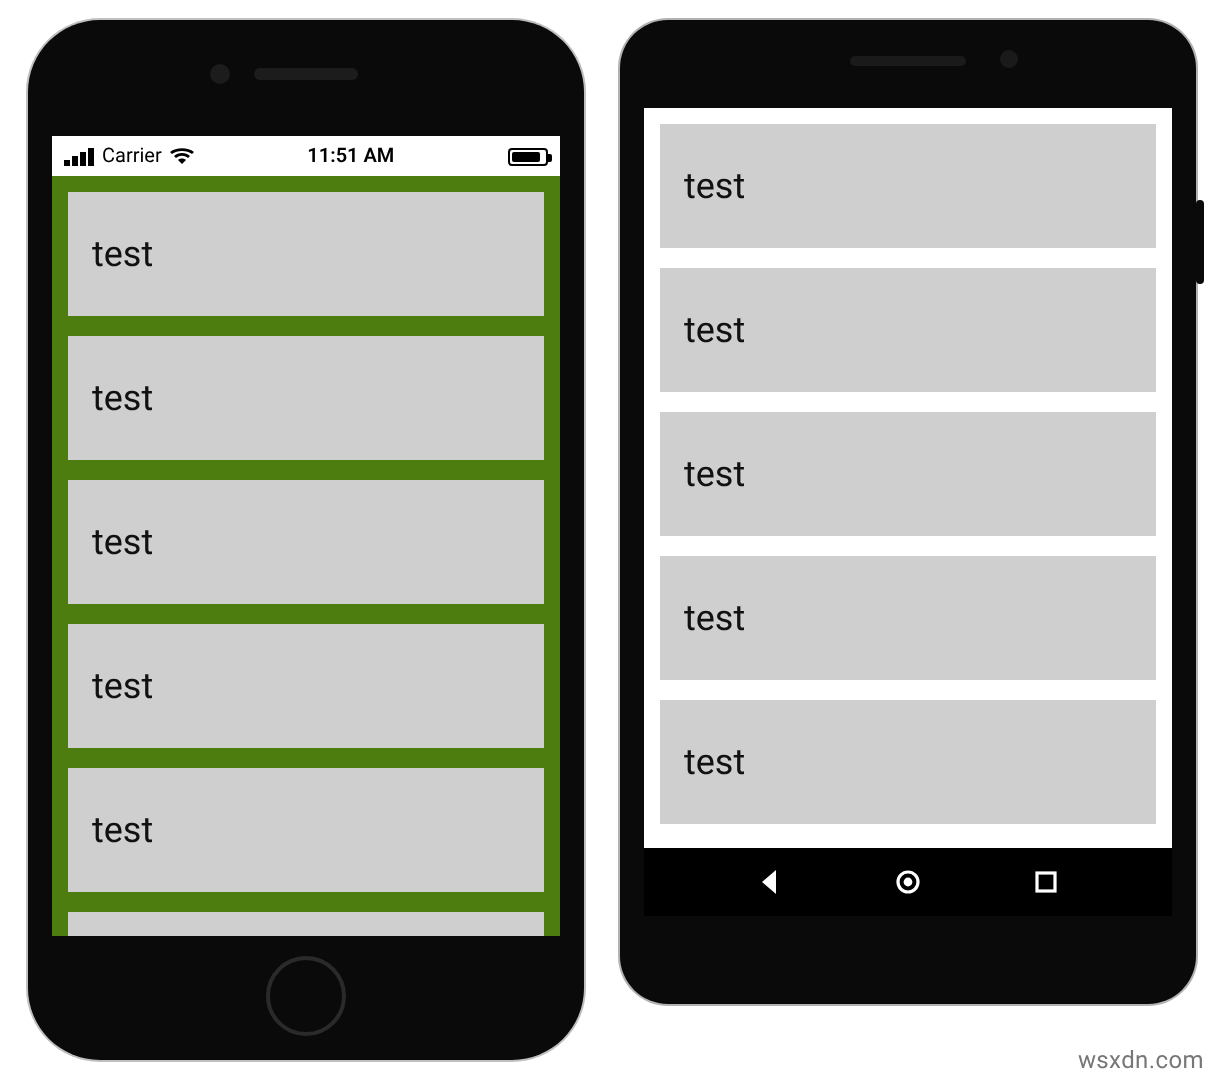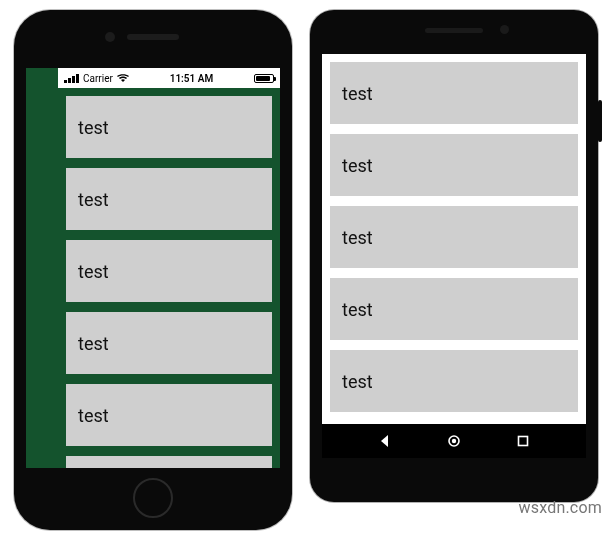--- a/index.html
+++ b/index.html
@@ -44,24 +44,23 @@
     }
     .iphone .home {
       position: absolute;
       bottom: 12px; left: 50%; transform: translateX(-50%);
       width: 40px; height: 40px;
       border: 2px solid #2a2a2a;
       border-radius: 50%;
     }
     .iphone .screen {
       width: 100%; height: 100%;
-      background: #14532d;
+      background: #4d7c0f;
       overflow: hidden;
       position: relative;
-      padding-left: 32px;
     }
     .ios-status {
       height: 20px;
       display: flex;
       align-items: center;
       justify-content: space-between;
       padding: 0 6px;
       font-size: 10px;
       color: #000;
       background: #fff;
@@ -139,22 +138,22 @@
       height: 62px;
       display:flex; align-items:center;
       padding: 0 12px;
       font-size: 18px;
       color:#111;
     }
     .android .row { font-family: Roboto, Arial, sans-serif; }
 
     .watermark {
       position:absolute;
-      right:12px; bottom:20px;
-      font-size:16px;
+      right:12px; bottom:0;
+      font-size:12px;
       color:#777;
       letter-spacing:.2px;
     }
   </style>
 </head>
 <body>
 
 <div class="stage">
 
   <div class="iphone">

